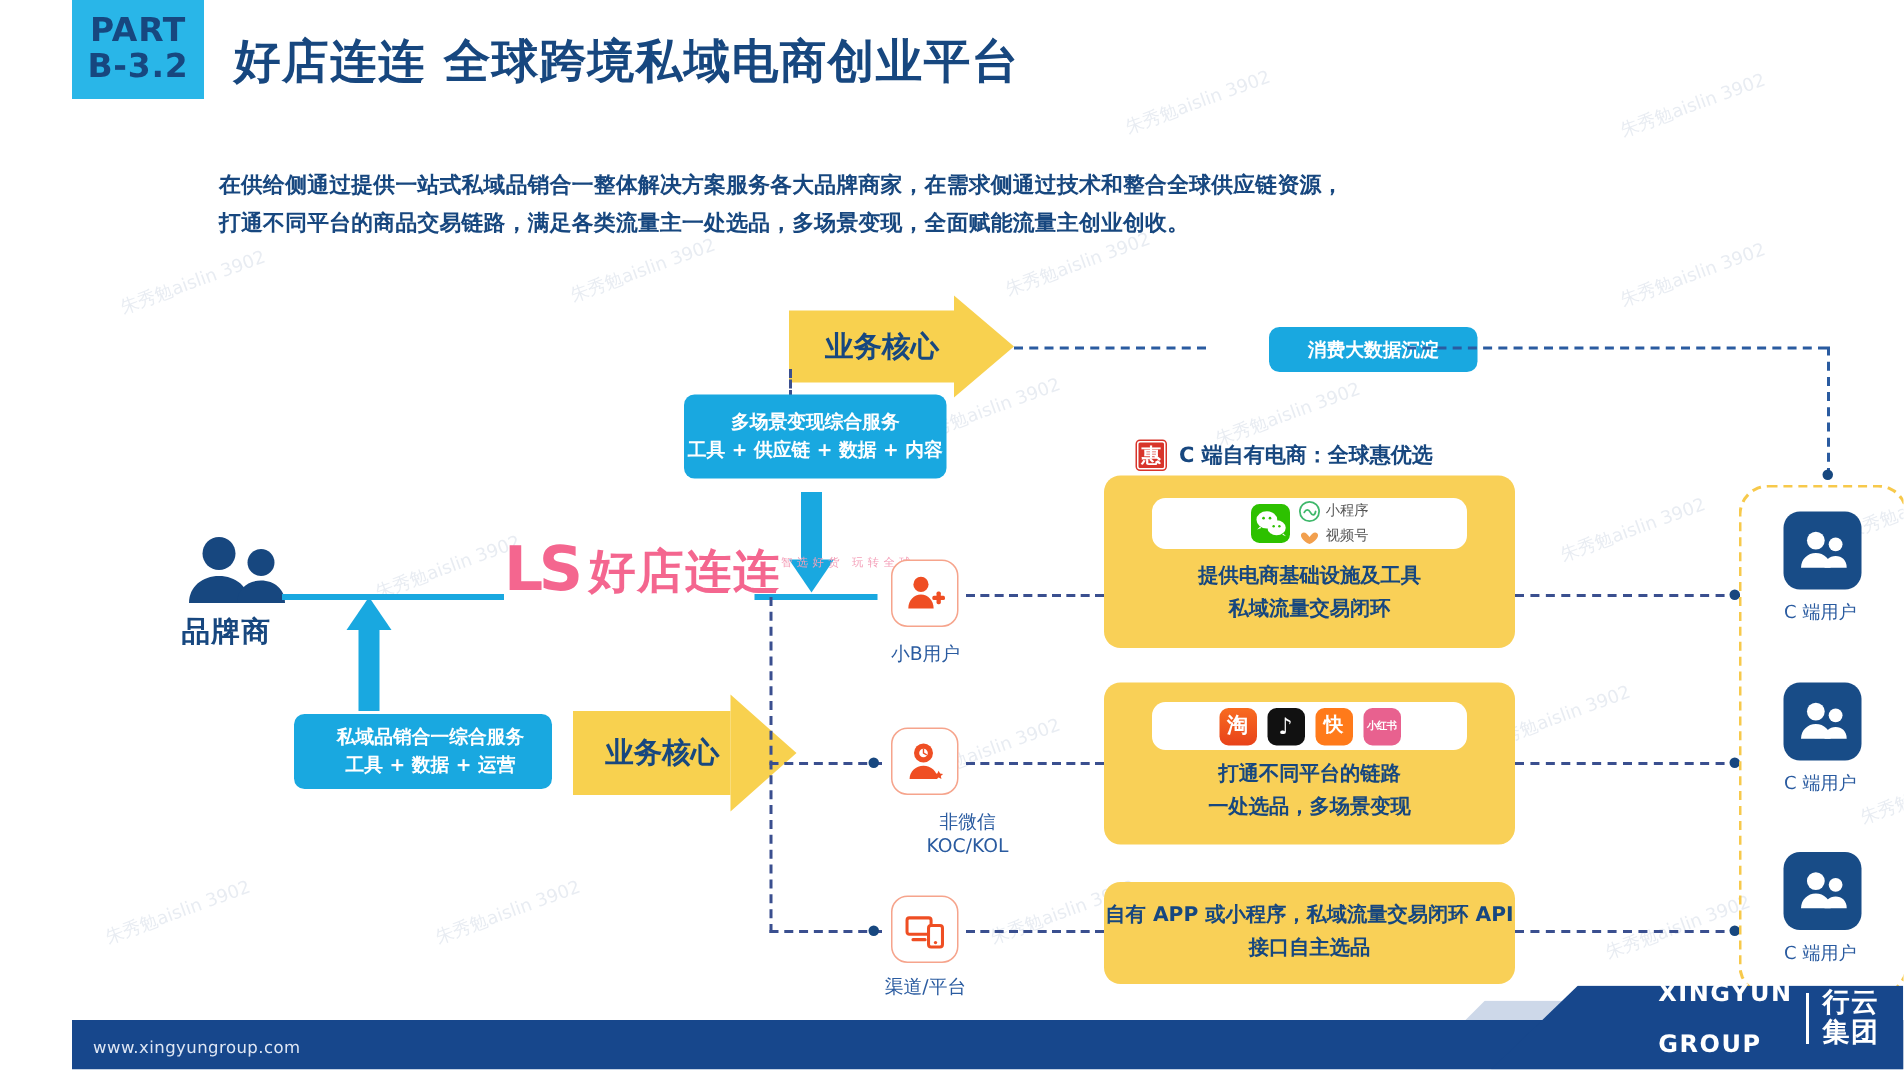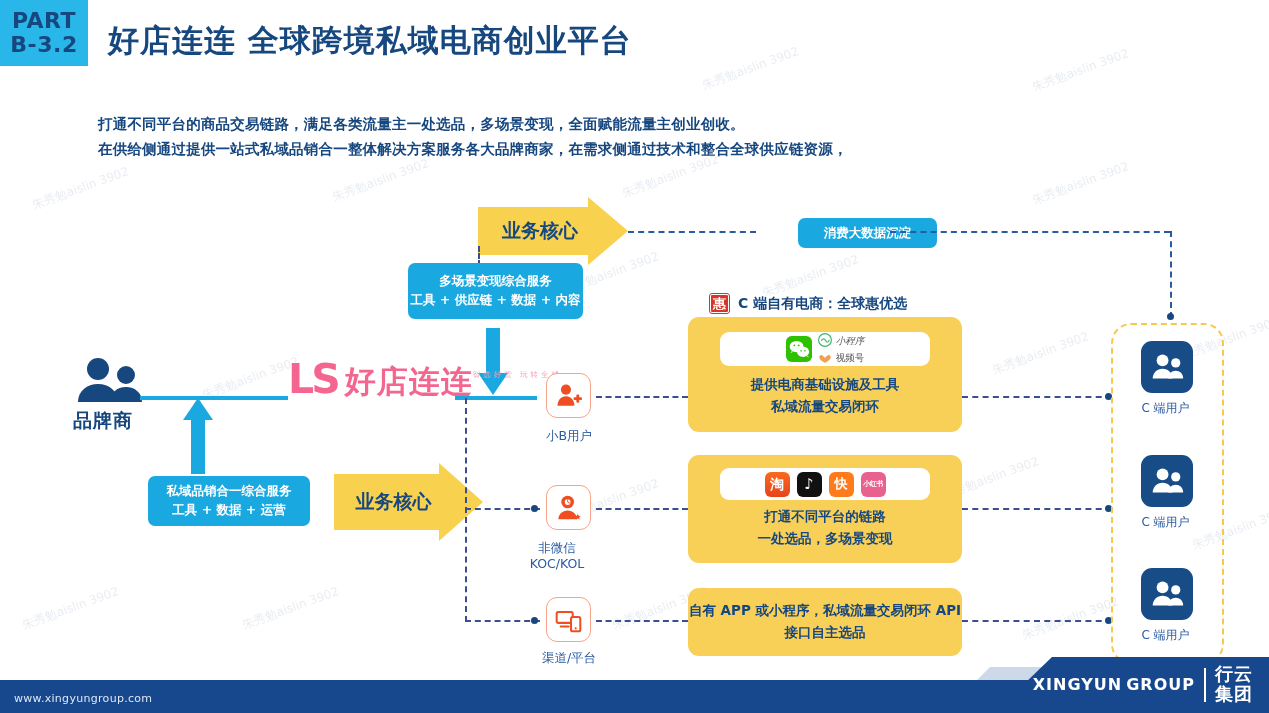--- a/index.html
+++ b/index.html
@@ -2,21 +2,21 @@
 <html><head>
 <meta charset="utf-8">
 <style>
   html,body{margin:0;padding:0;}
   body{
     width:1269px;height:713px;overflow:hidden;position:relative;
     background:#ffffff;
     font-family:"DejaVu Sans","Liberation Sans",sans-serif;
     color:#1f3f77;
   }
-  .slide{position:absolute;inset:0;}
+  .slide{position:absolute;inset:0;margin-left:48px;}
 
   
   .part-badge{
     position:absolute;left:0;top:0;width:88px;height:66px;
     background:#29b6e8;color:#17477f;
     font-weight:bold;font-size:22px;line-height:1.07;
     display:flex;flex-direction:column;align-items:center;justify-content:center;
     letter-spacing:.5px;
   }
   .header-title{
@@ -147,22 +147,22 @@
 
 <div class="slide">
 
   <div class="part-badge">
     <span>PART</span>
     <span>B-3.2</span>
   </div>
   <div class="header-title">好店连连 全球跨境私域电商创业平台</div>
 
   <div class="subtitle">
+    <div>在供给侧通过提供一站式私域品销合一整体解决方案服务各大品牌商家，在需求侧通过技术和整合全球供应链资源，</div>
     <div>打通不同平台的商品交易链路，满足各类流量主一处选品，多场景变现，全面赋能流量主创业创收。</div>
-    <div>在供给侧通过提供一站式私域品销合一整体解决方案服务各大品牌商家，在需求侧通过技术和整合全球供应链资源，</div>
   </div>
 
   <div class="wm" style="left:30px;top:180px;">朱秀勉aislin 3902</div>
   <div class="wm" style="left:330px;top:172px;">朱秀勉aislin 3902</div>
   <div class="wm" style="left:700px;top:60px;">朱秀勉aislin 3902</div>
   <div class="wm" style="left:1030px;top:62px;">朱秀勉aislin 3902</div>
   <div class="wm" style="left:1030px;top:175px;">朱秀勉aislin 3902</div>
   <div class="wm" style="left:620px;top:168px;">朱秀勉aislin 3902</div>
   <div class="wm" style="left:200px;top:370px;">朱秀勉aislin 3902</div>
   <div class="wm" style="left:560px;top:265px;">朱秀勉aislin 3902</div>
@@ -225,21 +225,21 @@
     </div>
   </div>
 
   <div class="solid-cyan" style="left:455px;top:396px;width:82px;height:4px;"></div>
 
   <div class="solid-cyan" style="left:191px;top:416px;width:14px;height:58px;"></div>
   <div style="position:absolute;left:183px;top:398px;width:0;height:0;
               border-style:solid;border-width:0 15px 22px 15px;
               border-color:transparent transparent #19a8e0 transparent;"></div>
 
-  <div class="cyan-box" style="left:148px;top:476px;width:162px;height:50px;">
+  <div class="cyan-box" style="left:148px;top:476px;width:162px;height:50px;padding-left:10px;">
     <span>私域品销合一综合服务</span>
     <span>工具 + 数据 + 运营</span>
   </div>
 
   <div class="yellow-arrow" style="left:334px;top:474px;height:56px;">
     <div class="shaft" style="width:105px;">
       <span>业务核心</span>
     </div>
     <div class="head" style="border-width:39px 0 39px 44px;border-color:transparent transparent transparent #f8d14f;"></div>
   </div>
@@ -263,21 +263,21 @@
 
   <div class="node-icon" style="left:546px;top:485px;">
     <svg viewBox="0 0 32 32" width="27" height="27">
       <circle cx="15" cy="9.5" r="7.5" fill="#ef4e23"></circle>
       <circle cx="15" cy="9.5" r="3.4" fill="#fff"></circle>
       <path d="M15 6.2l0 3.3 2.6 1.4" stroke="#ef4e23" stroke-width="1.1" fill="none"></path>
       <path d="M4 30c0-6 5-10.5 11-10.5S26 24 26 30z" fill="#ef4e23"></path>
       <path d="M27 23.5l1.1 2.2 2.4.3-1.8 1.7.5 2.4-2.2-1.2-2.2 1.2.5-2.4-1.8-1.7 2.4-.3z" fill="#ef4e23"></path>
     </svg>
   </div>
-  <div class="node-label" style="left:508px;top:540px;width:98px;">
+  <div class="node-label" style="left:548px;top:540px;width:98px;">
     <div>非微信</div>
     <div>KOC/KOL</div>
   </div>
 
   <div class="node-icon" style="left:546px;top:597px;">
     <svg viewBox="0 0 32 32" width="27" height="27">
       <rect x="2" y="7" width="19" height="13" rx="1.8" fill="none" stroke="#ef4e23" stroke-width="2.4"></rect>
       <rect x="5.5" y="23" width="12" height="2.4" rx="1.2" fill="#ef4e23"></rect>
       <rect x="19" y="13" width="11" height="17" rx="2" fill="#fff" stroke="#ef4e23" stroke-width="2.4"></rect>
       <circle cx="24.5" cy="26.5" r="1.3" fill="#ef4e23"></circle>
@@ -301,21 +301,21 @@
         <ellipse cx="13" cy="13" rx="8.5" ry="7" fill="#fff"></ellipse>
         <path d="M7.5 18.5l-2.5 2.5 3.4-1.4z" fill="#fff"></path>
         <circle cx="10.3" cy="11.6" r="1.1" fill="#2dc100"></circle>
         <circle cx="15.6" cy="11.6" r="1.1" fill="#2dc100"></circle>
         <ellipse cx="21" cy="19.5" rx="7.5" ry="6.2" fill="#fff"></ellipse>
         <path d="M26.5 24.3l2.2 2.2-3-1.2z" fill="#fff"></path>
         <circle cx="18.6" cy="18.3" r="1" fill="#2dc100"></circle>
         <circle cx="23.3" cy="18.3" r="1" fill="#2dc100"></circle>
       </svg>
       <div style="display:flex;flex-direction:column;gap:2px;">
-        <div style="display:flex;align-items:flex-start;gap:4px;font-style:italic;">
+        <div style="display:flex;align-items:flex-end;gap:4px;">
           <svg viewBox="0 0 24 24" width="14" height="14">
             <circle cx="12" cy="12" r="11" fill="none" stroke="#3fb86b" stroke-width="2"></circle>
             <path d="M6 13c2-4 5-4 7 0s5 4 6-1" fill="none" stroke="#3fb86b" stroke-width="2" stroke-linecap="round"></path>
           </svg>
           <span style="font-size:9.5px;color:#555;font-weight:normal;">小程序</span>
         </div>
         <div style="display:flex;align-items:center;gap:4px;">
           <svg viewBox="0 0 24 24" width="14" height="14">
             <path d="M3 8c3-3 6 0 9 4 3-4 6-7 9-4 2.5 2.5-1 9-9 12C4 17 .5 10.5 3 8z" fill="#f2a04e"></path>
           </svg>
@@ -389,21 +389,21 @@
     </svg>
   </div>
   <div class="cuser-label" style="left:1111px;top:627px;width:109px;">C 端用户</div>
 
   <div class="footer-wedge2"></div>
   <div class="footer-bar"></div>
   <div class="footer-wedge"></div>
   <div class="footer-url">www.xingyungroup.com</div>
 
   <div class="brand">
-    <div style="display:flex;flex-direction:row;gap:4px;align-items:flex-start;">
+    <div style="display:flex;flex-direction:column;gap:18px;align-items:flex-start;">
       <span class="brand-en">XINGYUN</span>
       <span class="brand-en">GROUP</span>
     </div>
     <div class="brand-bar"></div>
     <div style="display:flex;flex-direction:column;gap:1px;align-items:flex-start;">
       <span class="brand-cn">行云</span>
       <span class="brand-cn">集团</span>
     </div>
   </div>
 

